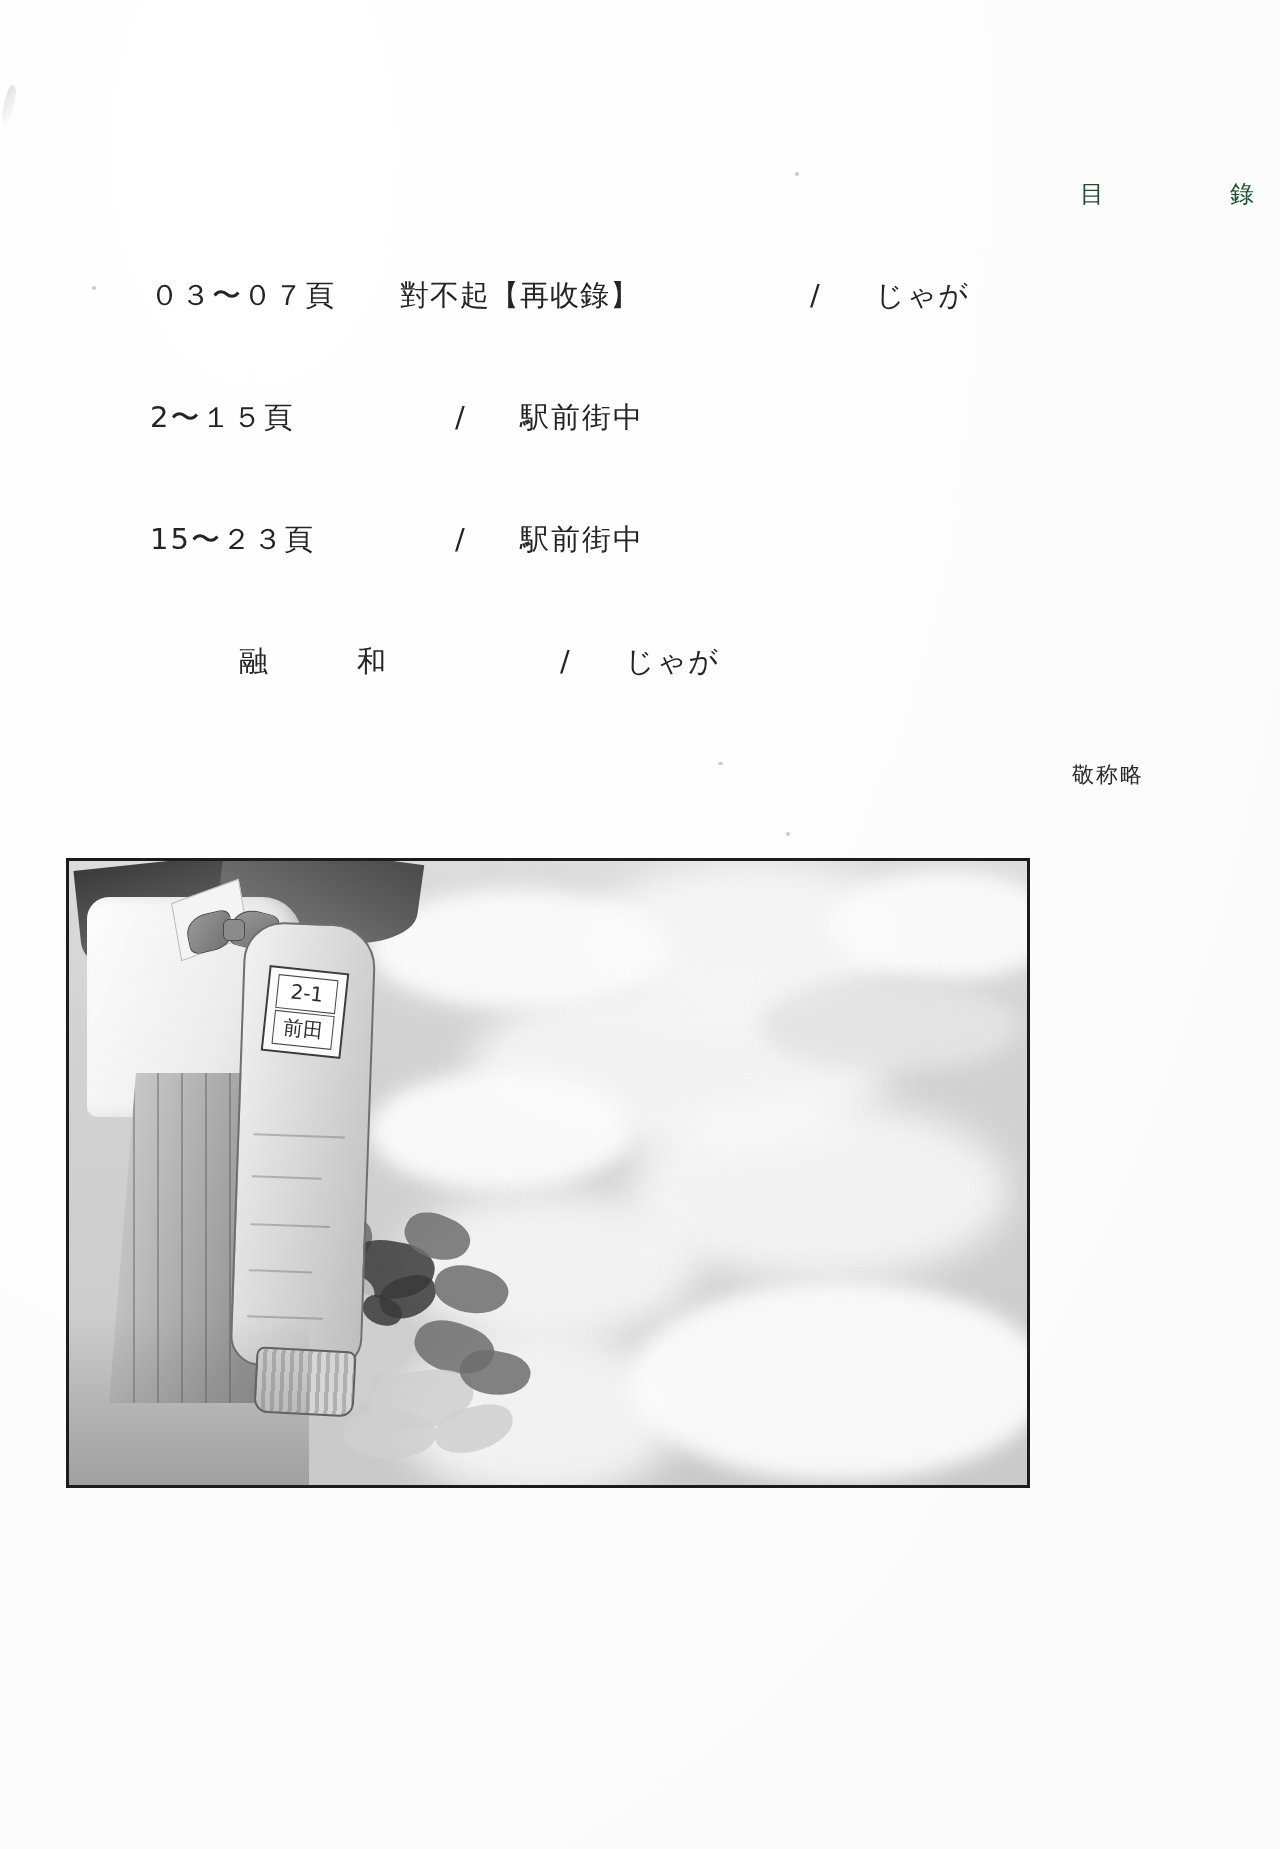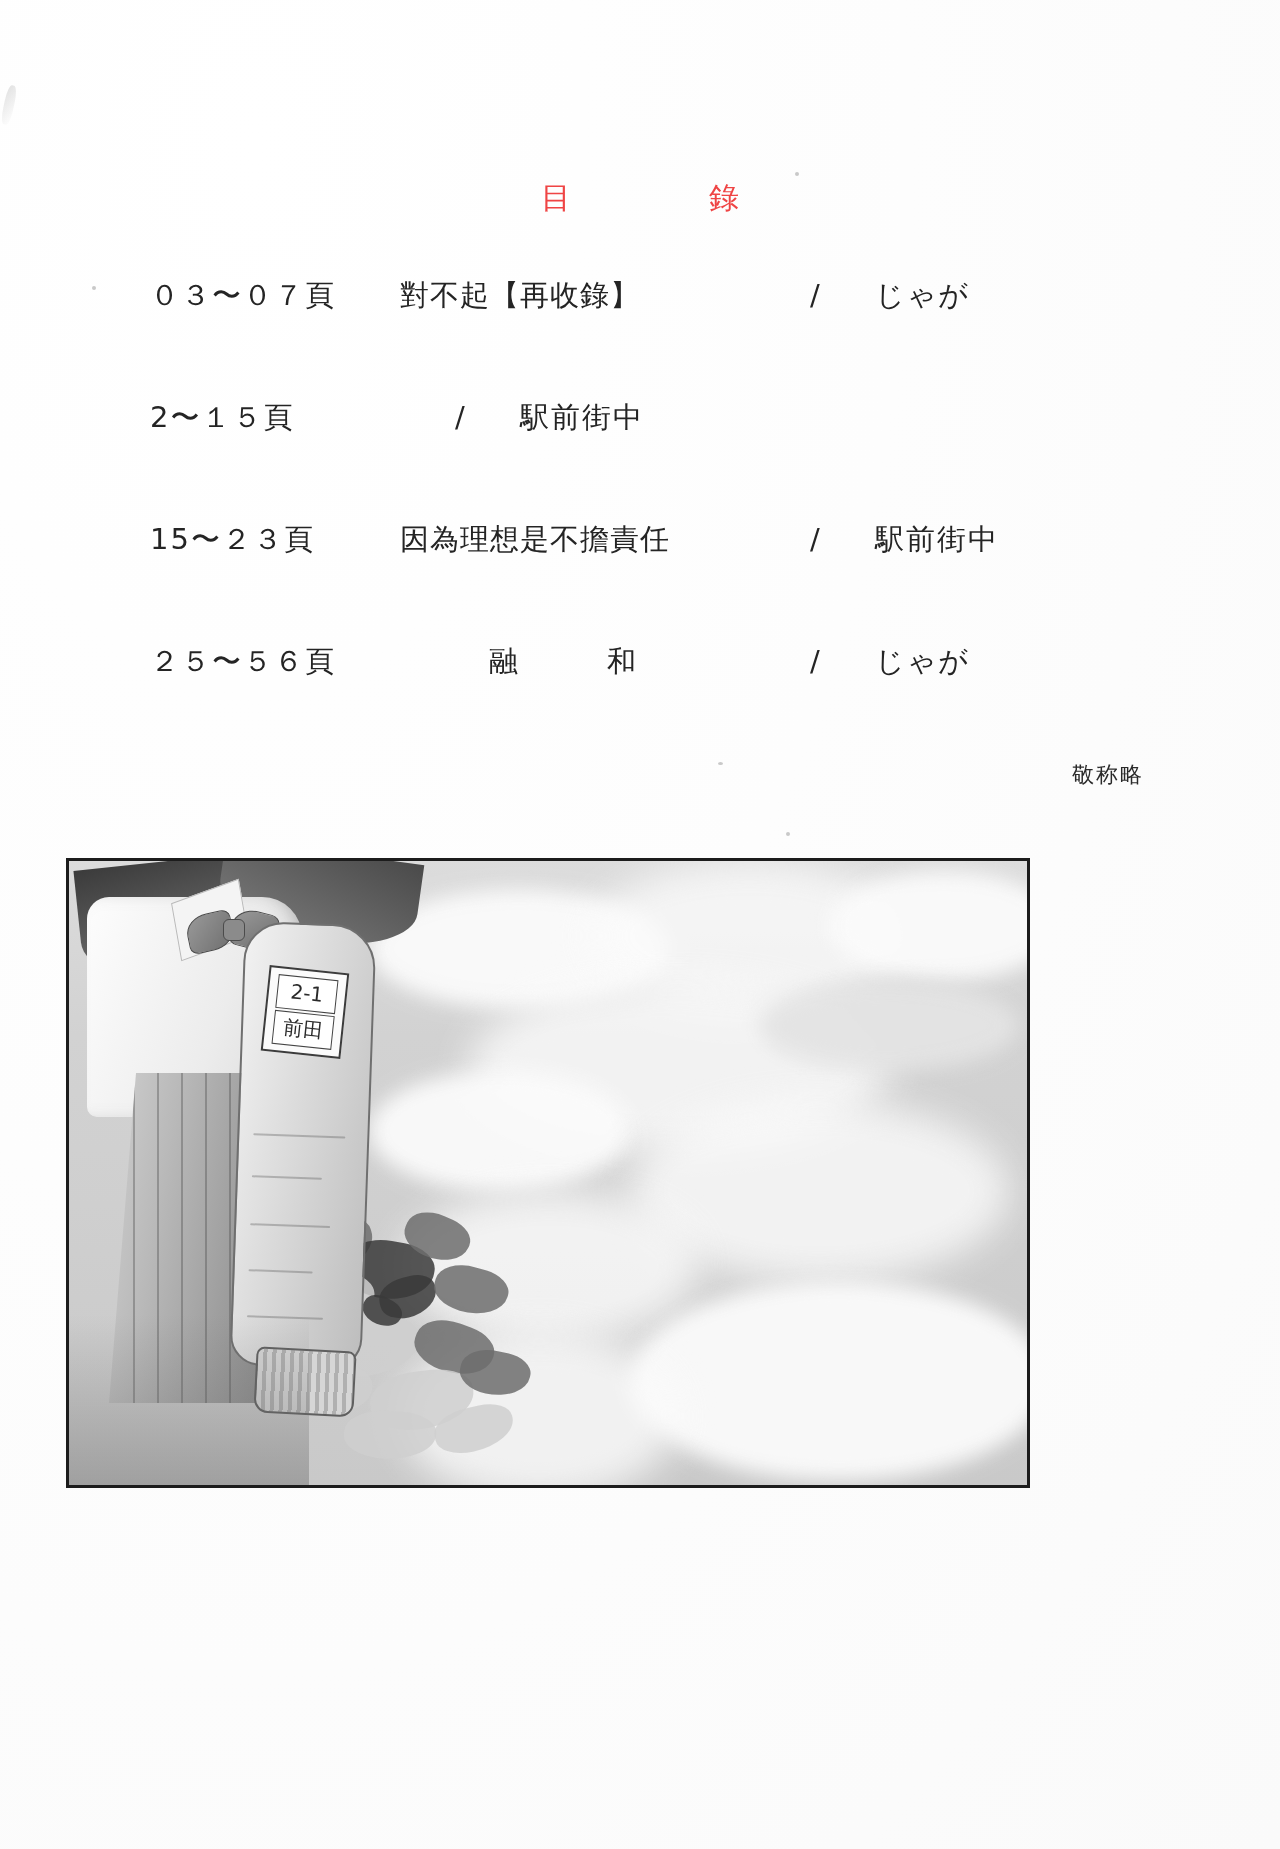--- a/index.html
+++ b/index.html
@@ -34,25 +34,25 @@
     background: linear-gradient(120deg, rgba(120,120,120,0.22), rgba(255,255,255,0));
     transform: rotate(12deg);
     border-radius: 40%;
   }
 
   .toc-title {
     position: absolute;
     left: 0;
     right: 0;
     top: 178px;
-    text-align: center;
-    font-size: 30px;
+    text-align: right;
+    font-size: 24px;
     letter-spacing: 26px;
     text-indent: 26px;
-    color: #ef4444;
+    color: #14532d;
   }
 
   .toc-list {
     position: absolute;
     left: 150px;
     top: 276px;
     width: 1000px;
   }
 
   .toc-row {
@@ -329,27 +329,25 @@
   </div>
 
   <div class="toc-row">
     <span class="toc-pages">2〜１５頁</span>
     <span class="toc-slash">/</span>
     <span class="toc-author">駅前街中</span>
   </div>
 
   <div class="toc-row">
     <span class="toc-pages">15〜２３頁</span>
-    <span class="toc-name">因為理想是不擔責任</span>
     <span class="toc-slash">/</span>
     <span class="toc-author">駅前街中</span>
   </div>
 
   <div class="toc-row">
-    <span class="toc-pages">２５〜５６頁</span>
     <span class="toc-name spaced">融　和</span>
     <span class="toc-slash">/</span>
     <span class="toc-author">じゃが</span>
   </div>
 
 </div>
 
 <div class="honorific-note">敬称略</div>
 
 <div class="speck" style="left:718px; top:762px; width:5px; height:3px;"></div>

